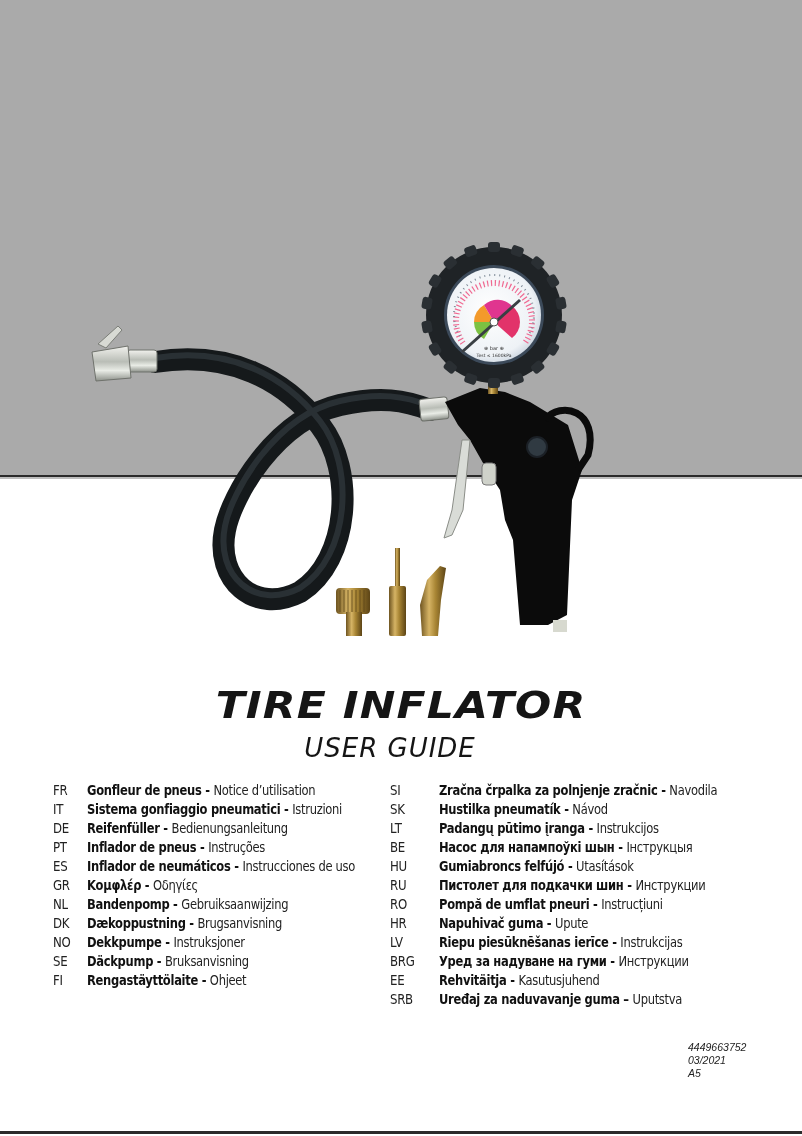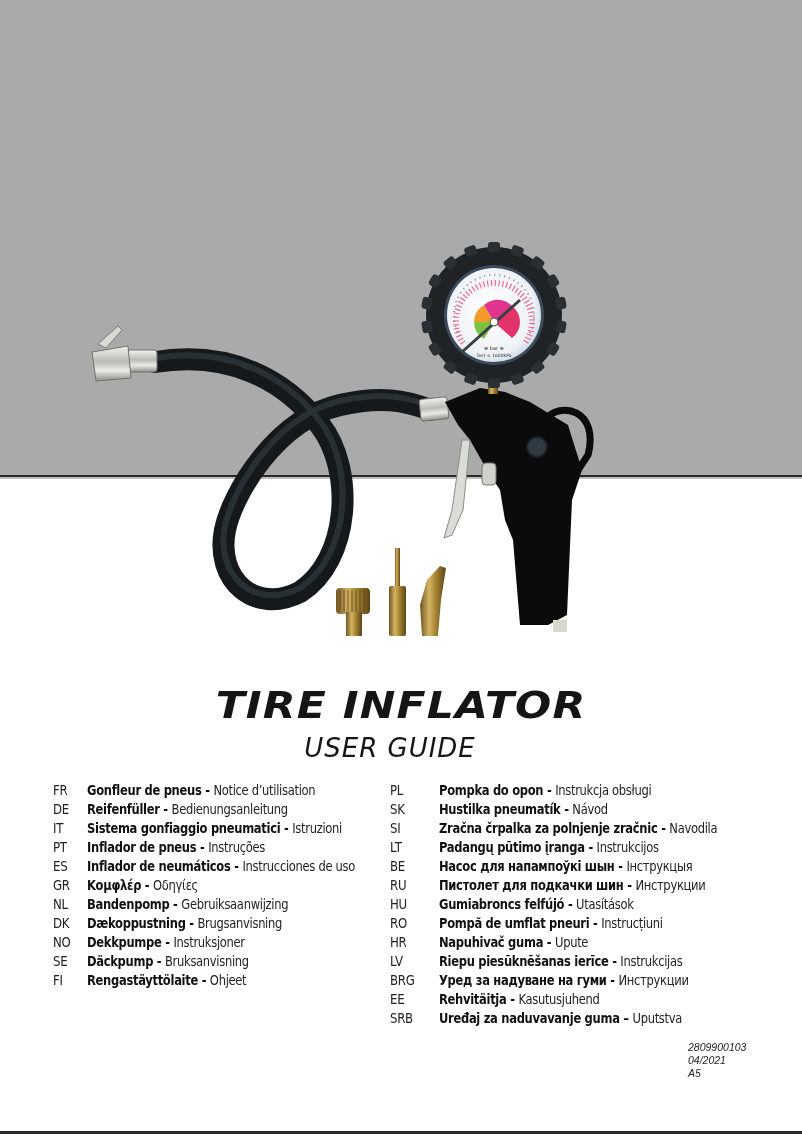--- a/index.html
+++ b/index.html
@@ -183,28 +183,28 @@
 
 <div class="title">TIRE INFLATOR</div>
 <div class="subtitle">USER GUIDE</div>
 
 <div class="lang-col left">
   <div class="lang-row">
       <span class="lang-code">FR</span>
       <span class="lang-text"><span class="lang-name">Gonfleur de pneus</span><span class="lang-sep"> - </span><span class="lang-doc">Notice d’utilisation</span></span>
     </div>
   <div class="lang-row">
+      <span class="lang-code">IT</span>
+      <span class="lang-text"><span class="lang-name">Sistema gonfiaggio pneumatici</span><span class="lang-sep"> - </span><span class="lang-doc">Istruzioni</span></span>
+    </div>
+  <div class="lang-row">
       <span class="lang-code">DE</span>
       <span class="lang-text"><span class="lang-name">Reifenfüller</span><span class="lang-sep"> - </span><span class="lang-doc">Bedienungsanleitung</span></span>
     </div>
   <div class="lang-row">
-      <span class="lang-code">IT</span>
-      <span class="lang-text"><span class="lang-name">Sistema gonfiaggio pneumatici</span><span class="lang-sep"> - </span><span class="lang-doc">Istruzioni</span></span>
-    </div>
-  <div class="lang-row">
       <span class="lang-code">PT</span>
       <span class="lang-text"><span class="lang-name">Inflador de pneus</span><span class="lang-sep"> - </span><span class="lang-doc">Instruções</span></span>
     </div>
   <div class="lang-row">
       <span class="lang-code">ES</span>
       <span class="lang-text"><span class="lang-name">Inflador de neumáticos</span><span class="lang-sep"> - </span><span class="lang-doc">Instrucciones de uso</span></span>
     </div>
   <div class="lang-row">
       <span class="lang-code">GR</span>
       <span class="lang-text"><span class="lang-name">Κομφλέρ</span><span class="lang-sep"> - </span><span class="lang-doc">Οδηγίες</span></span>
@@ -226,48 +226,44 @@
       <span class="lang-text"><span class="lang-name">Däckpump</span><span class="lang-sep"> - </span><span class="lang-doc">Bruksanvisning</span></span>
     </div>
   <div class="lang-row">
       <span class="lang-code">FI</span>
       <span class="lang-text"><span class="lang-name">Rengastäyttölaite</span><span class="lang-sep"> - </span><span class="lang-doc">Ohjeet</span></span>
     </div>
 </div>
 
 <div class="lang-col right">
   <div class="lang-row">
-      <span class="lang-code">PL</span>
-      <span class="lang-text"><span class="lang-name">Pompka do opon</span><span class="lang-sep"> - </span><span class="lang-doc">Instrukcja obsługi</span></span>
+      <span class="lang-code">SI</span>
+      <span class="lang-text"><span class="lang-name">Zračna črpalka za polnjenje zračnic</span><span class="lang-sep"> - </span><span class="lang-doc">Navodila</span></span>
     </div>
   <div class="lang-row">
       <span class="lang-code">SK</span>
       <span class="lang-text"><span class="lang-name">Hustilka pneumatík</span><span class="lang-sep"> - </span><span class="lang-doc">Návod</span></span>
     </div>
   <div class="lang-row">
-      <span class="lang-code">SI</span>
-      <span class="lang-text"><span class="lang-name">Zračna črpalka za polnjenje zračnic</span><span class="lang-sep"> - </span><span class="lang-doc">Navodila</span></span>
-    </div>
-  <div class="lang-row">
       <span class="lang-code">LT</span>
       <span class="lang-text"><span class="lang-name">Padangų pūtimo įranga</span><span class="lang-sep"> - </span><span class="lang-doc">Instrukcijos</span></span>
     </div>
   <div class="lang-row">
       <span class="lang-code">BE</span>
       <span class="lang-text"><span class="lang-name">Насос для напампоўкі шын</span><span class="lang-sep"> - </span><span class="lang-doc">Інструкцыя</span></span>
     </div>
   <div class="lang-row">
+      <span class="lang-code">HU</span>
+      <span class="lang-text"><span class="lang-name">Gumiabroncs felfújó</span><span class="lang-sep"> - </span><span class="lang-doc">Utasítások</span></span>
+    </div>
+  <div class="lang-row">
       <span class="lang-code">RU</span>
       <span class="lang-text"><span class="lang-name">Пистолет для подкачки шин</span><span class="lang-sep"> - </span><span class="lang-doc">Инструкции</span></span>
     </div>
   <div class="lang-row">
-      <span class="lang-code">HU</span>
-      <span class="lang-text"><span class="lang-name">Gumiabroncs felfújó</span><span class="lang-sep"> - </span><span class="lang-doc">Utasítások</span></span>
-    </div>
-  <div class="lang-row">
       <span class="lang-code">RO</span>
       <span class="lang-text"><span class="lang-name">Pompă de umflat pneuri</span><span class="lang-sep"> - </span><span class="lang-doc">Instrucțiuni</span></span>
     </div>
   <div class="lang-row">
       <span class="lang-code">HR</span>
       <span class="lang-text"><span class="lang-name">Napuhivač guma</span><span class="lang-sep"> - </span><span class="lang-doc">Upute</span></span>
     </div>
   <div class="lang-row">
       <span class="lang-code">LV</span>
       <span class="lang-text"><span class="lang-name">Riepu piesūknēšanas ierīce</span><span class="lang-sep"> - </span><span class="lang-doc">Instrukcijas</span></span>
@@ -280,18 +276,18 @@
       <span class="lang-code">EE</span>
       <span class="lang-text"><span class="lang-name">Rehvitäitja</span><span class="lang-sep"> - </span><span class="lang-doc">Kasutusjuhend</span></span>
     </div>
   <div class="lang-row">
       <span class="lang-code">SRB</span>
       <span class="lang-text"><span class="lang-name">Uređaj za naduvavanje guma</span><span class="lang-sep"> – </span><span class="lang-doc">Uputstva</span></span>
     </div>
 </div>
 
 <div class="ref-block">
-  <div>2809900103</div>
-  <div>04/2021</div>
+  <div>4449663752</div>
+  <div>03/2021</div>
   <div>A5</div>
 </div>
 
 <div class="bottom-rule"></div>
 
 </body></html>

